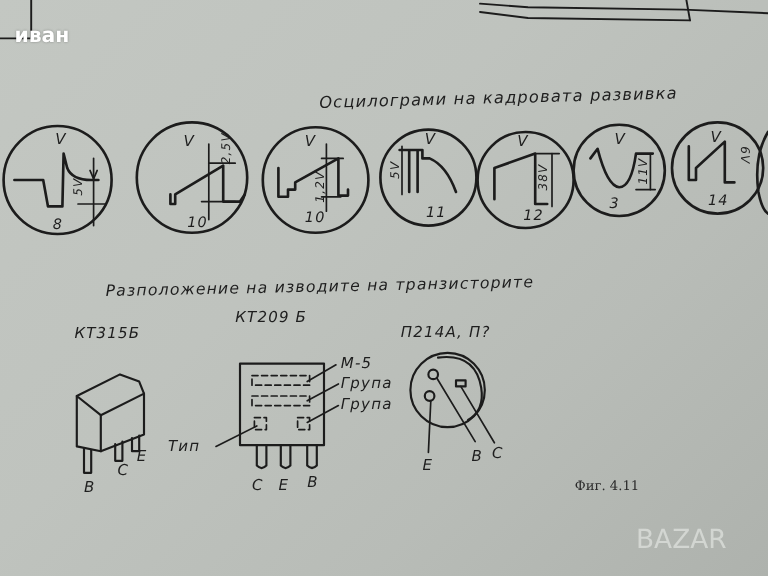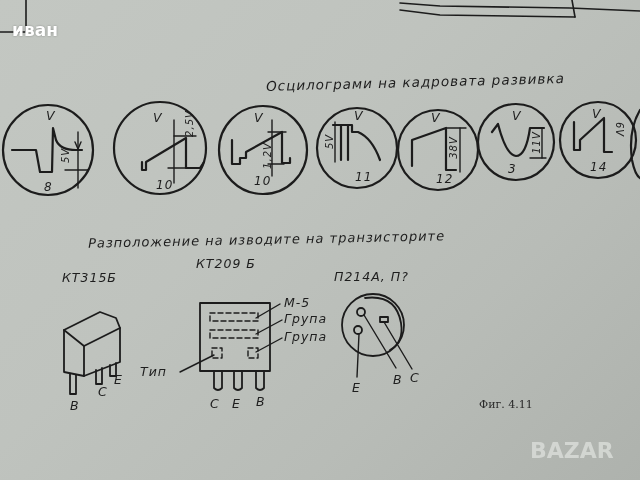--- a/index.html
+++ b/index.html
@@ -7,21 +7,21 @@
     background: linear-gradient(135deg, #c3c7c2 0%, #bfc3be 40%, #b8bcb7 70%, #aeb2ad 100%);
     font-family: "DejaVu Sans", sans-serif; color:#1f1f1f; }
   .abs { position:absolute; }
   .hand { font-family: "DejaVu Sans", sans-serif; font-style: italic; color:#1e1e1e; letter-spacing:1px; }
   svg { position:absolute; left:0; top:0; }
   .watermark-user { left:12px; top:20px; font-family:"DejaVu Sans", sans-serif; font-weight:bold; font-size:17px; color:#ffffff; text-shadow:0 0 2px rgba(0,0,0,0.35); }
   .title1 { left:266px; top:74px; font-size:13.5px; transform:rotate(-1.5deg); }
   .title2 { left:88px; top:232px; font-size:13px; transform:rotate(-1.2deg); }
   .label { font-size:12.5px; }
   .fig { left:452px; top:398px; font-family:"DejaVu Serif", serif; font-size:11px; color:#2a2a2a;margin-left:27px; }
-  .bazar { left:530px; top:438px; font-family:"DejaVu Sans", sans-serif; font-weight:bold; font-size:22px; color:#d9dcd8; opacity:0.85; letter-spacing:0px; }
+  .bazar { left:530px; top:438px; font-family:"DejaVu Sans", sans-serif; font-weight:normal; font-size:22px; color:#d9dcd8; opacity:0.85; letter-spacing:0px; }
   .osc-num { font-size:12px; }
 </style>
 </head>
 <body>
 
 <svg width="640" height="480" viewBox="0 0 640 480" fill="none" stroke="#1c1c1c" stroke-width="2.2" stroke-linecap="round" stroke-linejoin="round">
 
   <g stroke-width="1.6">
     <path d="M0 32 L26 32 L26 0"></path>
     <path d="M400 3 L440 6 L570 8 L640 11"></path>

